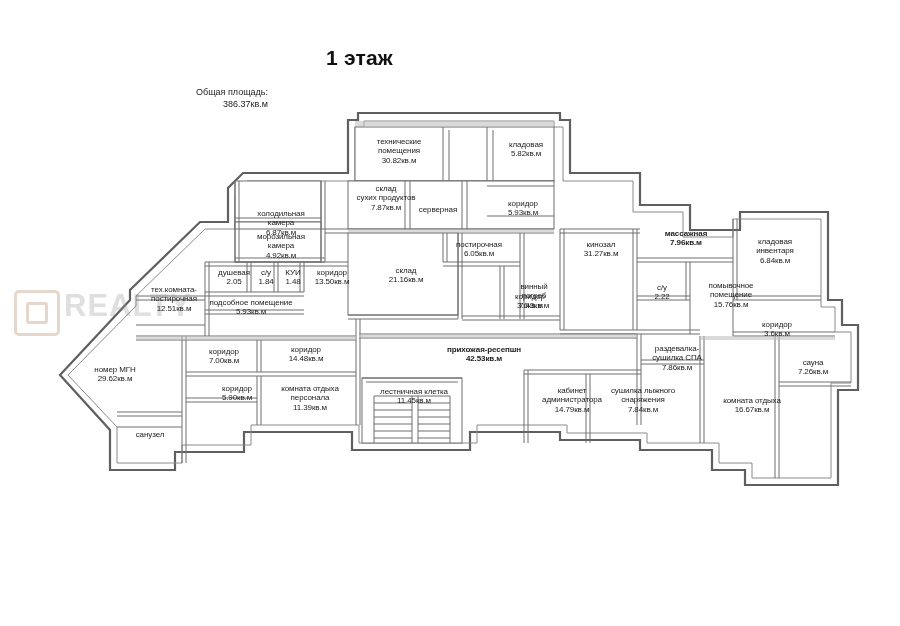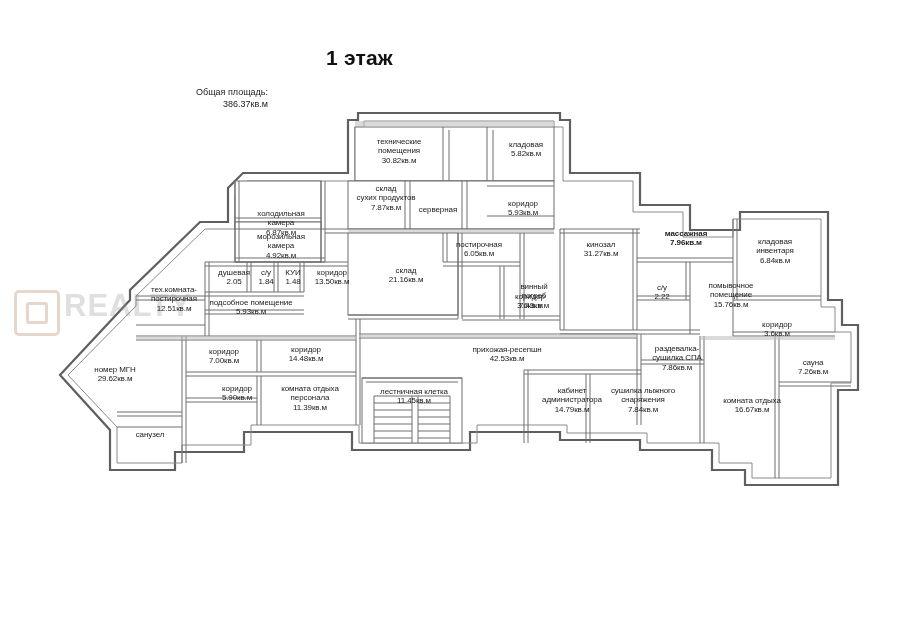--- a/index.html
+++ b/index.html
@@ -328,21 +328,21 @@
 постирочная
 12.51кв.м</div>
       <div class="label" style="left: 203px; top: 298px; width: 96px;">подсобное помещение
 5.93кв.м</div>
       <div class="label" style="left: 753px; top: 320px; width: 48px;">коридор
 3.6кв.м</div>
       <div class="label" style="left: 200px; top: 347px; width: 48px;">коридор
 7.00кв.м</div>
       <div class="label" style="left: 280px; top: 345px; width: 52px;">коридор
 14.48кв.м</div>
-      <div class="label" style="left: 459px; top: 345px; width: 96px;">прихожая-ресепшн
+      <div class="label" style="left: 436px; top: 345px; width: 96px; font-weight: bold;">прихожая-ресепшн
 42.53кв.м</div>
       <div class="label" style="left: 644px; top: 344px; width: 66px;">раздевалка-
 сушилка СПА
 7.86кв.м</div>
       <div class="label" style="left: 790px; top: 358px; width: 46px;">сауна
 7.26кв.м</div>
       <div class="label" style="left: 80px; top: 365px; width: 70px;">номер МГН
 29.62кв.м</div>
       <div class="label" style="left: 213px; top: 384px; width: 48px;">коридор
 5.90кв.м</div>

